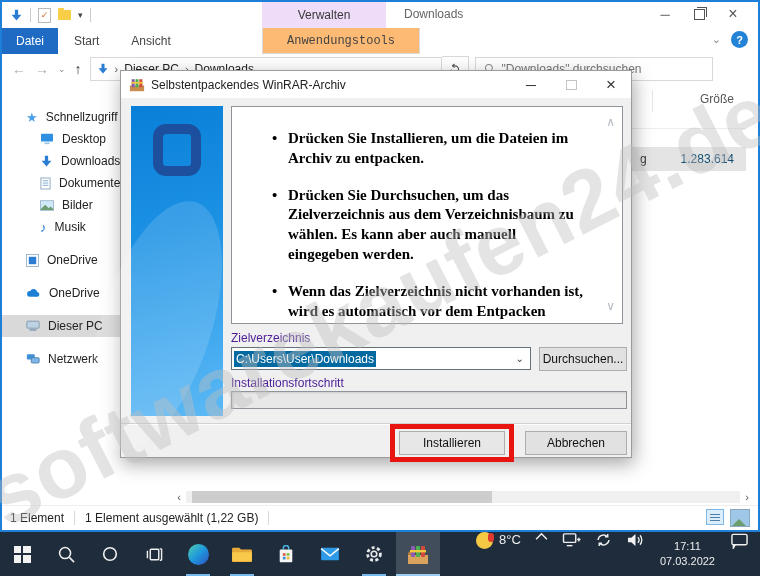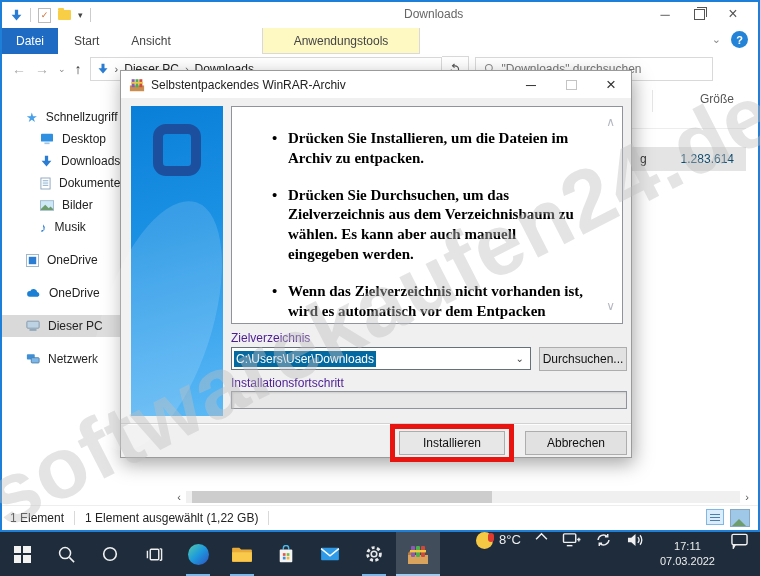--- a/index.html
+++ b/index.html
@@ -15,21 +15,21 @@
   .ctx-tab{position:absolute;left:260px;top:0;width:124px;height:26px;background:#eedcf8;
            display:flex;align-items:center;justify-content:center;color:#3a3a3a;}
   .win-title{position:absolute;left:402px;top:5px;color:#666;}
   .win-ctl{position:absolute;right:8px;top:0;display:flex;}
   .win-ctl .btn{width:34px;height:24px;display:flex;align-items:center;justify-content:center;color:#555;font-size:13px;}
   .restore-glyph{width:9px;height:9px;border:1px solid #555;position:relative;}
   .restore-glyph::before{content:"";position:absolute;left:2px;top:-3px;width:9px;height:9px;border:1px solid #555;border-bottom:none;border-left:none;}
   .tabsrow{position:absolute;left:0;top:26px;right:0;height:26px;background:#fff;border-bottom:1px solid #e3e3e3;display:flex;align-items:stretch;}
   .tab{padding:0 16px;display:flex;align-items:center;color:#444;}
   .tab.file{background:#1f6ac2;color:#fff;padding:0 14px;}
-  .tab.ctx-sub{position:absolute;left:260px;top:0;width:124px;height:25px;background:#fef9c3;border:1px solid #d9d9d9;border-top:none;display:flex;align-items:center;justify-content:center;}
+  .tab.ctx-sub{position:absolute;left:260px;top:0;width:124px;height:25px;background:#fdba74;border:1px solid #d9d9d9;border-top:none;display:flex;align-items:center;justify-content:center;font-family:Liberation Mono, monospace;}
   .ribbon-right{position:absolute;right:10px;top:3px;display:flex;align-items:center;gap:10px;}
   .collapse-caret{color:#888;font-size:11px;}
   .help-btn{width:17px;height:17px;border-radius:50%;background:#2383d6;color:#fff;font-weight:bold;
             display:flex;align-items:center;justify-content:center;font-size:11px;}
   .addressrow{position:absolute;left:0;top:52px;right:0;height:30px;background:#fff;display:flex;align-items:center;}
   .nav-arrows{display:flex;align-items:center;gap:9px;padding:0 8px 0 10px;color:#aaa;font-size:14px;}
   .nav-arrows .up{color:#333;}
   .nav-arrows .tiny{font-size:9px;color:#888;}
   .breadcrumb-box{display:flex;align-items:center;gap:4px;height:24px;border:1px solid #d9d9d9;background:#fff;
                   width:352px;padding:0 6px;box-sizing:border-box;}
@@ -138,20 +138,21 @@
           <svg width="13" height="13" viewBox="0 0 16 16">
               <path d="M6 1h4v6h4l-6 7-6-7h4z" fill="#2b7cd3"></path>
             </svg>
         </span>
         <span class="sep"></span>
         <span class="check-doc">✓</span>
         <span class="mini-folder"></span>
         <span class="qat-caret">▾</span>
         <span class="sep"></span>
       </div>
+      <div class="ctx-tab">Verwalten</div>
       <div class="win-title">Downloads</div>
       <div class="win-ctl">
         <div class="btn">─</div>
         <div class="btn">
             <span class="restore-glyph"></span>
           </div>
         <div class="btn" style="font-size:16px;">×</div>
       </div>
     </div>
 

